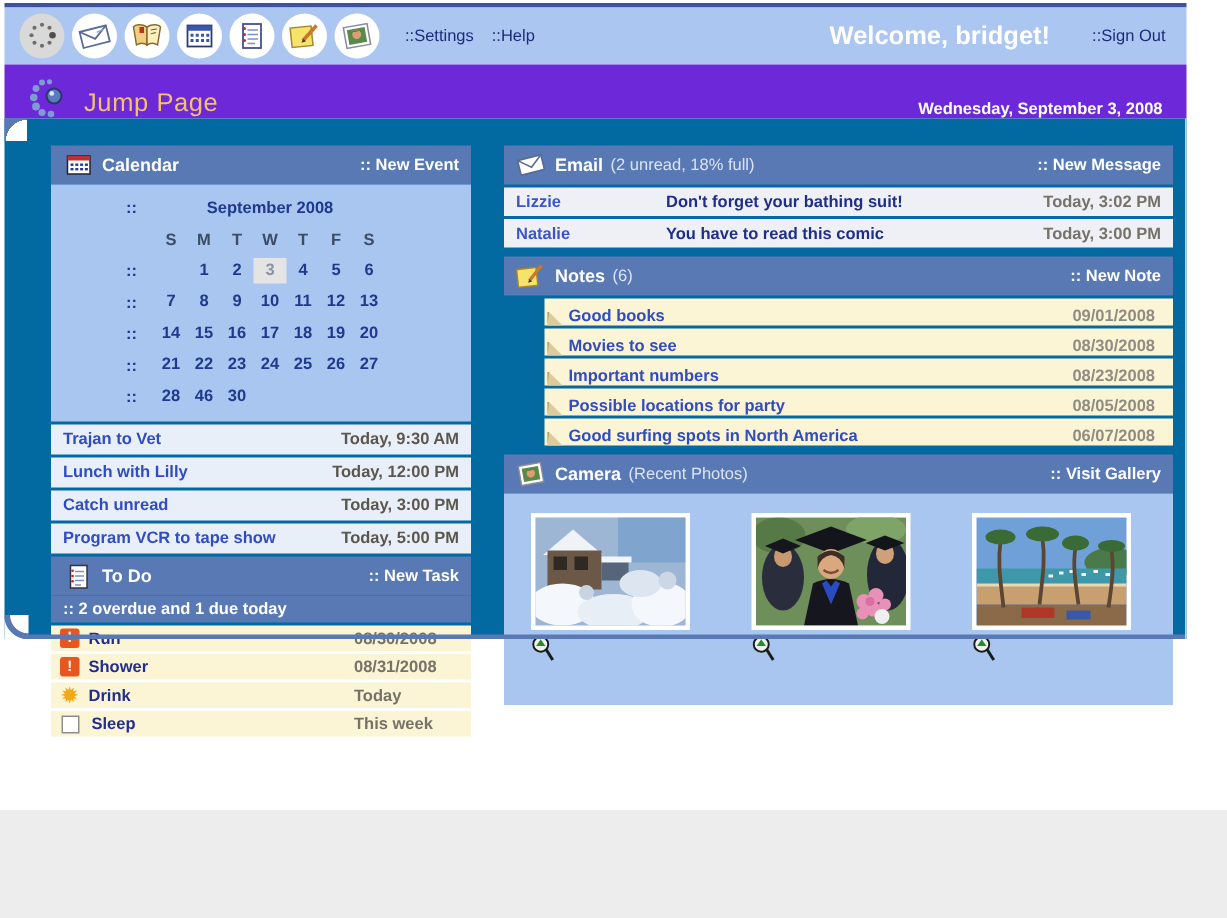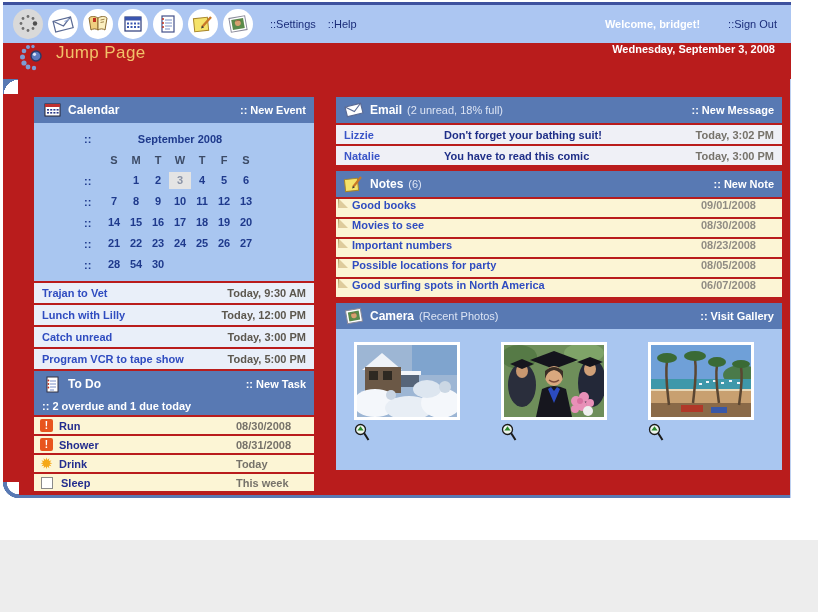--- a/index.html
+++ b/index.html
@@ -13,27 +13,27 @@
 
   
   .app{position:absolute;left:3px;top:0;width:788px;}
   .topwhite{height:2px;background:#fff;}
   .navyline{height:3px;background:#3D519E;}
   .toolbar{height:38px;background:#ACC6F2;display:flex;align-items:center;padding:0 14px 0 10px;}
   .circle{width:30px;height:30px;border-radius:50%;background:#fff;margin-right:5px;
           display:flex;align-items:center;justify-content:center;flex:0 0 auto;cursor:pointer;}
   .circle.gray{background:#D9D9D9;}
   .nav-link{font-size:11px;font-weight:normal;color:#1B2D7A;margin-left:12px;white-space:nowrap;}
-  .welcome{font-size:11px;font-weight:bold;color:#fff;margin-right:16px;white-space:nowrap;}
-
-  .pagebar{height:36px;background:#b91c1c;display:flex;align-items:flex-start;padding:0 16px 0 16px;}
+  .welcome{font-size:17px;font-weight:bold;color:#fff;margin-right:16px;white-space:nowrap;}
+
+  .pagebar{height:36px;background:#6d28d9;display:flex;align-items:flex-end;padding:0 16px 0 16px;}
   .page-title{font-size:17px;color:#F2C169;margin-left:9px;letter-spacing:.4px;}
   .page-date{font-size:11px;font-weight:bold;color:#fff;}
 
-  .content{position:relative;background:#b91c1c;height:419px;border-right:1px solid #BDD0F0;}
+  .content{position:relative;background:#0369a1;height:347px;border-right:1px solid #BDD0F0;}
   .corner-tl{position:absolute;top:0;left:0;width:15px;height:15px;
     background:radial-gradient(circle at 15px 15px,#fff 0 14px,#5879B3 14px);}
   .bottom-line{position:absolute;bottom:0;left:12px;right:0;height:3px;background:#5879B3;}
   .corner-bl{position:absolute;bottom:0;left:0;width:16px;height:16px;
     background:radial-gradient(circle at 16px 0px,#fff 0 12px,#5879B3 12.5px 16px,#fff 16.5px);}
 
   .col-left{position:absolute;left:31px;top:18px;width:280px;}
   .col-right{position:absolute;left:333px;top:18px;width:446px;}
 
   
@@ -74,22 +74,22 @@
 
   
   .mail-row{height:19px;background:#EFF0F6;margin-top:2px;display:flex;align-items:center;
     padding:0 8px;font-size:11px;font-weight:bold;cursor:pointer;}
   .mail-from{color:#3A55C8;width:100px;flex:0 0 auto;}
   .mail-subject{color:#1F2F88;}
   .mail-time{margin-left:auto;color:#76726A;text-align:right;}
 
   
   .notes,.camera{margin-top:6px;}
-  .note-row{height:18px;background:#FCF5D5;margin-top:2px;display:flex;align-items:flex-start;
-    padding:0 26px 0 2px;font-size:11px;font-weight:bold;}
+  .note-row{height:18px;background:#FCF5D5;margin-top:2px;display:flex;align-items:flex-end;
+    padding:0 12px 0 2px;font-size:11px;font-weight:bold;margin-left:27px;}
   .note-icon{width:0;height:0;border-bottom:9px solid #DECB9C;border-right:9px solid transparent;
     border-left:1px solid #B09A60;flex:0 0 auto;}
   .note-title{color:#2F4CC0;margin-left:4px;cursor:pointer;}
   .note-date{margin-left:auto;color:#908C84;}
 
   
   .camera-body{background:#A9C6F0;height:128px;display:flex;padding:13px 0 0 18px;}
   .photo-wrap{margin-right:41px;}
   .photo{width:100px;height:72px;border:3px solid #fff;display:block;cursor:pointer;}
   .mag-btn{display:inline-block;margin:3px 0 0 0;cursor:pointer;width:17px;height:19px;}
@@ -288,21 +288,21 @@
               <span class="cal-cell">22</span>
               <span class="cal-cell">23</span>
               <span class="cal-cell">24</span>
               <span class="cal-cell">25</span>
               <span class="cal-cell">26</span>
               <span class="cal-cell">27</span>
             </div>
             <div class="cal-row">
               <span class="cal-bullet">::</span>
               <span class="cal-cell">28</span>
-              <span class="cal-cell">54</span>
+              <span class="cal-cell">46</span>
               <span class="cal-cell">30</span>
               <span class="cal-cell"></span>
               <span class="cal-cell"></span>
               <span class="cal-cell"></span>
               <span class="cal-cell"></span>
             </div>
           </div>
         <div>
             <div class="event-row">
               <span class="event-name">Trajan to Vet</span>

